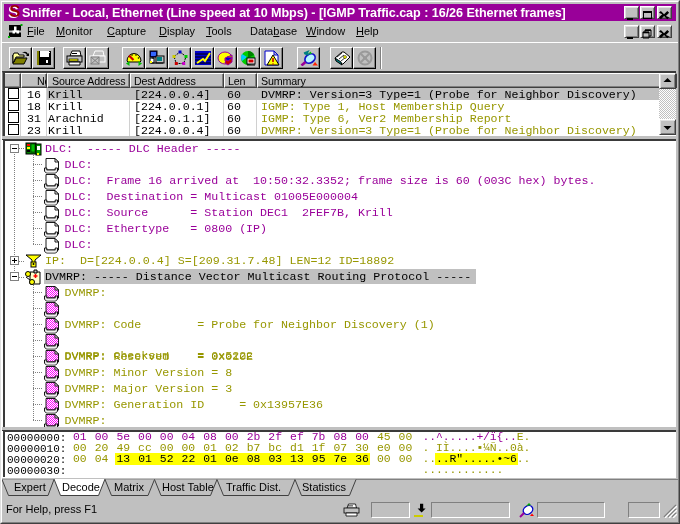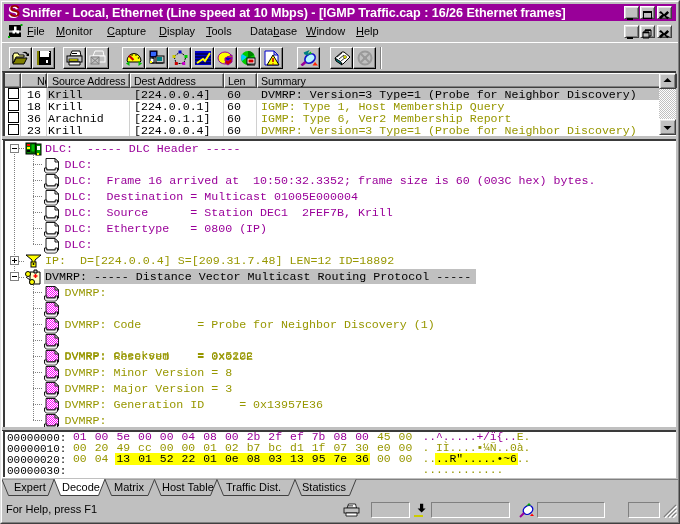--- a/index.html
+++ b/index.html
@@ -286,21 +286,21 @@
   <div class="grow" style="top:27px">
     <div class="cbx"></div>
     <span class="c" style="left:23px">18</span>
       <span class="c" style="left:44px">Krill</span>
       <span class="c" style="left:130px">[224.0.0.1]</span>
       <span class="c" style="left:223px">60</span>
       <span class="c olive" style="left:257px">IGMP: Type 1, Host Membership Query</span>
   </div>
   <div class="grow" style="top:39px">
     <div class="cbx"></div>
-    <span class="c" style="left:23px">36</span>
+    <span class="c" style="left:23px">31</span>
       <span class="c" style="left:44px">Arachnid</span>
       <span class="c" style="left:130px">[224.0.1.1]</span>
       <span class="c" style="left:223px">60</span>
       <span class="c olive" style="left:257px">IGMP: Type 6, Ver2 Membership Report</span>
   </div>
   <div class="grow" style="top:51px">
     <div class="cbx"></div>
     <span class="c" style="left:23px">23</span>
       <span class="c" style="left:44px">Krill</span>
       <span class="c" style="left:130px">[224.0.0.4]</span>

